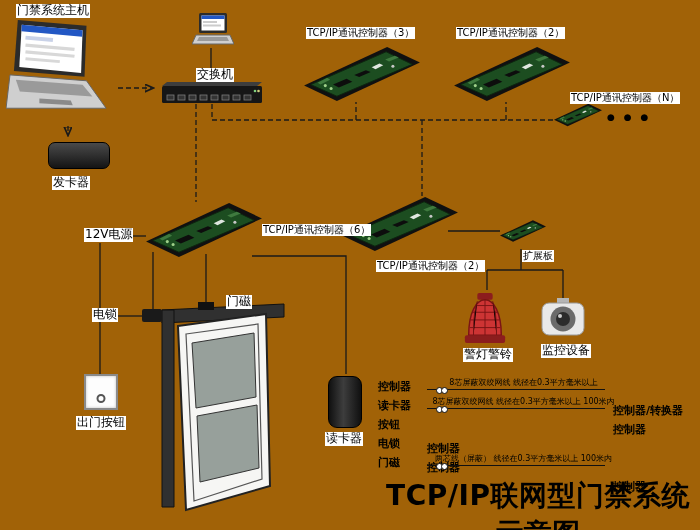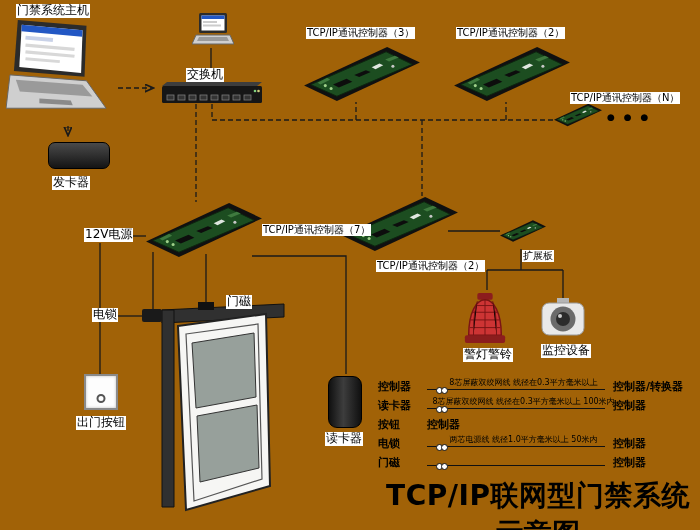--- a/index.html
+++ b/index.html
@@ -22,21 +22,21 @@
   .lock{left:142px;top:309px;width:20px;height:13px;background:#1a1a1a;border-radius:2px;}
   
   .legend{position:absolute;left:378px;top:376px;width:320px;z-index:3;}
   .legend-row{display:flex;height:19px;}
   .lg-left{width:46px;font-size:11px;font-weight:bold;line-height:22px;}
   .lg-mid{flex:1;position:relative;margin:0 3px;}
   .lg-cable{position:absolute;top:1px;left:50%;transform:translateX(-50%);font-size:8px;white-space:nowrap;padding-left:13px;}
   .lg-line{position:absolute;left:0;right:2px;bottom:5px;border-bottom:1.2px solid #111;}
   .coil{position:absolute;left:9px;bottom:1px;display:flex;}
   .coil i{display:block;width:7px;height:7px;border:1.2px solid #111;border-radius:50%;background:#fff;margin-right:-2px;}
-  .lg-right{width:88px;font-size:11px;font-weight:bold;line-height:22px;padding-left:3px;}
+  .lg-right{width:88px;font-size:11px;font-weight:bold;line-height:22px;padding-left:3px;margin-top:24px;}
   .title{position:absolute;left:380px;top:477px;width:316px;z-index:3;font-size:28px;font-weight:bold;text-align:center;letter-spacing:0.5px;color:#000;}
 </style>
 </head>
 <body>
 
 <div class="canvas">
 
   <svg class="defsonly" aria-hidden="true">
     <defs>
       <symbol id="sym-pcb" viewBox="0 0 120 58">
@@ -182,27 +182,27 @@
   </svg>
 
   <div class="comp lock"></div>
   <div class="comp exit-btn">
       <span class="btn-dot"></span>
     </div>
   <div class="comp reader"></div>
 
   <div class="lbl" style="left:16px;top:4px">门禁系统主机</div>
   <div class="lbl" style="left:52px;top:176px">发卡器</div>
-  <div class="lbl" style="left:186px;top:68px">交换机</div>
+  <div class="lbl" style="left:196px;top:68px">交换机</div>
   <div class="lbl sm" style="left:306px;top:27px">TCP/IP通讯控制器（3）</div>
   <div class="lbl sm" style="left:456px;top:27px">TCP/IP通讯控制器（2）</div>
   <div class="lbl sm" style="left:570px;top:92px">TCP/IP通讯控制器（N）</div>
   <div class="lbl dots" style="left:606px;top:112px">● ● ●</div>
   <div class="lbl" style="left:84px;top:228px">12V电源</div>
-  <div class="lbl sm" style="left:262px;top:224px">TCP/IP通讯控制器（7）</div>
+  <div class="lbl sm" style="left:262px;top:224px">TCP/IP通讯控制器（6）</div>
   <div class="lbl sm" style="left:376px;top:260px">TCP/IP通讯控制器（2）</div>
   <div class="lbl sm" style="left:522px;top:250px">扩展板</div>
   <div class="lbl" style="left:92px;top:308px">电锁</div>
   <div class="lbl" style="left:226px;top:295px">门磁</div>
   <div class="lbl" style="left:76px;top:416px">出门按钮</div>
   <div class="lbl" style="left:325px;top:432px">读卡器</div>
   <div class="lbl" style="left:463px;top:348px">警灯警铃</div>
   <div class="lbl" style="left:541px;top:344px">监控设备</div>
 
   <div class="legend">
@@ -229,38 +229,31 @@
           </span>
       </span>
       <span class="lg-right">控制器</span>
     </div>
     <div class="legend-row">
       <span class="lg-left">按钮</span>
       <span class="lg-right">控制器</span>
     </div>
     <div class="legend-row">
       <span class="lg-left">电锁</span>
+      <span class="lg-right">控制器</span>
+    </div>
+    <div class="legend-row">
+      <span class="lg-left">门磁</span>
       <span class="lg-mid">
-        <span class="lg-cable">两芯电源线 线径1.0平方毫米以上 50米内</span>
+        <span class="lg-cable">两芯线（屏蔽） 线径在0.3平方毫米以上 100米内</span>
         <span class="lg-line"></span>
         <span class="coil">
             <i></i>
             <i></i>
           </span>
       </span>
       <span class="lg-right">控制器</span>
     </div>
-    <div class="legend-row">
-      <span class="lg-left">门磁</span>
-      <span class="lg-mid">
-        <span class="lg-line"></span>
-        <span class="coil">
-            <i></i>
-            <i></i>
-          </span>
-      </span>
-      <span class="lg-right">控制器</span>
-    </div>
   </div>
 
   <div class="title">TCP/IP联网型门禁系统示意图</div>
 
 </div>
 
 </body></html>

